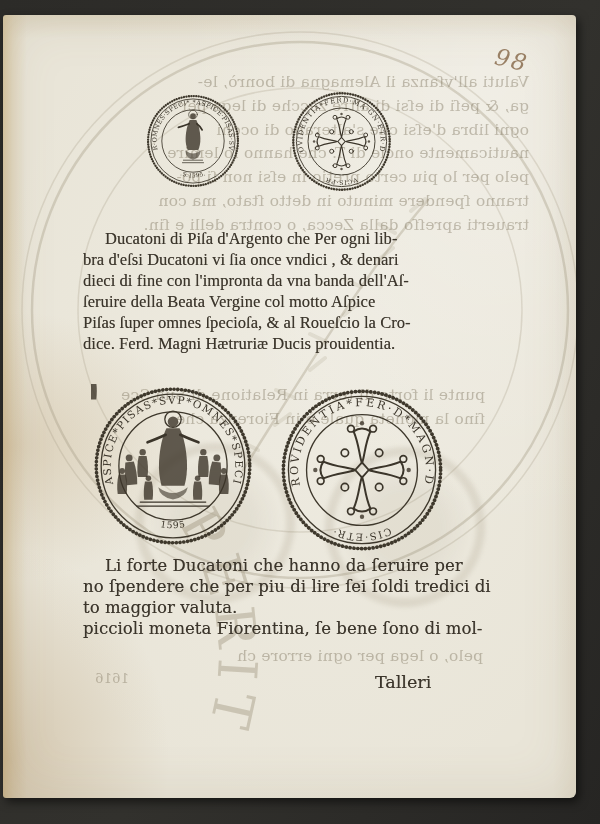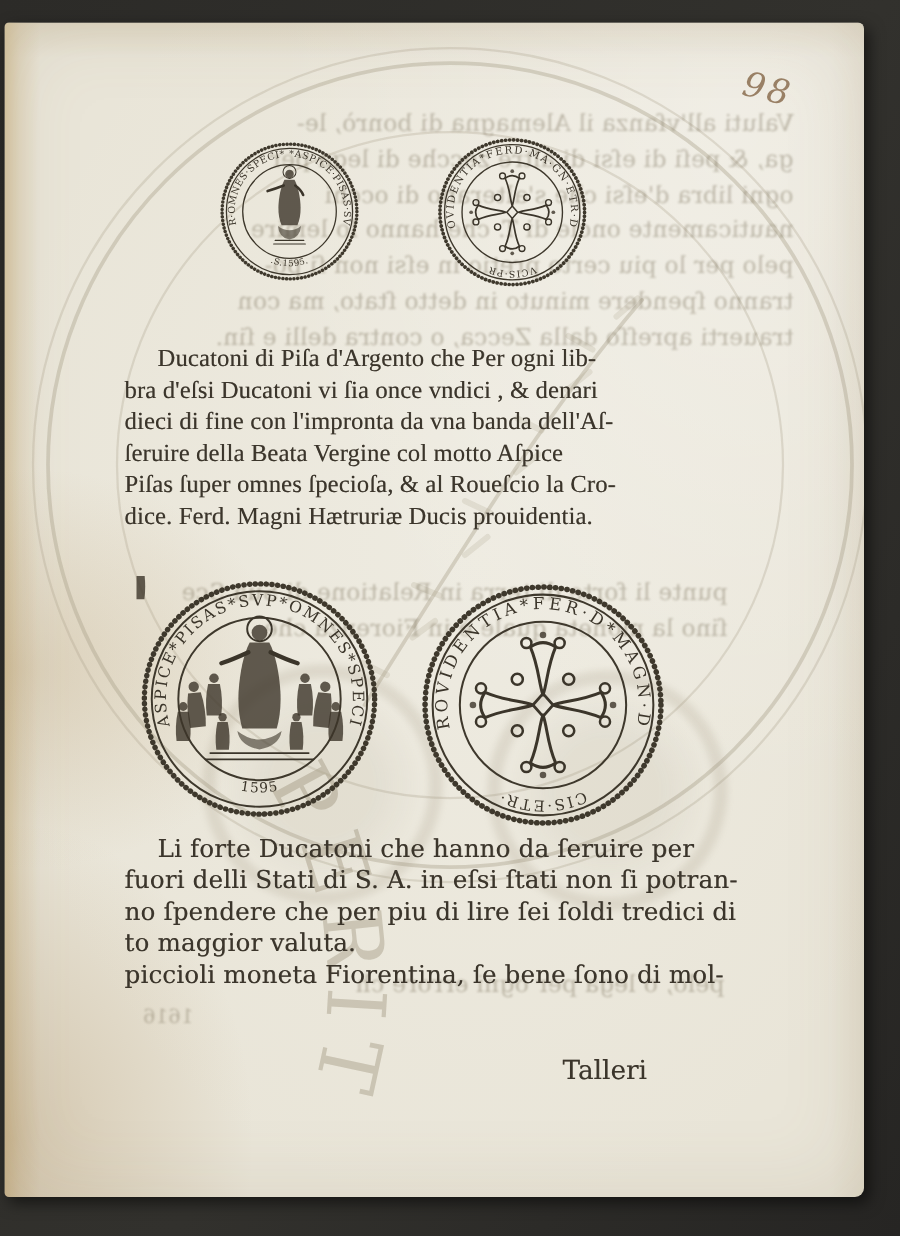--- a/index.html
+++ b/index.html
@@ -230,21 +230,20 @@
         <circle class="dev" cx="39.8" cy="39.8" r="2.2" stroke-width="1"></circle>
         <circle class="dev" cx="60.2" cy="39.8" r="2.2" stroke-width="1"></circle>
         <circle class="dev" cx="39.8" cy="60.2" r="2.2" stroke-width="1"></circle>
         <circle class="dev" cx="60.2" cy="60.2" r="2.2" stroke-width="1"></circle>
       </g>
     </svg>
   </div>
 
   <div class="para" style="left:80px;top:540px;width:456px;">
     <div class="ln ind">Li forte Ducatoni che hanno da ſeruire per</div>
-    <div class="ln">fuori delli Stati di S. A. in eſsi ſtati non ſi potran-</div>
     <div class="ln">no ſpendere che per piu di lire ſei ſoldi tredici di</div>
     <div class="ln">to maggior valuta.</div>
     <div class="ln">piccioli moneta Fiorentina, ſe bene ſono di mol-</div>
   </div>
 
-  <div id="catchword" style="left:372px;top:657px;margin-top:32px;">Talleri</div>
+  <div id="catchword" style="left:372px;top:657px;">Talleri</div>
 
 </div>
 
 </body></html>

